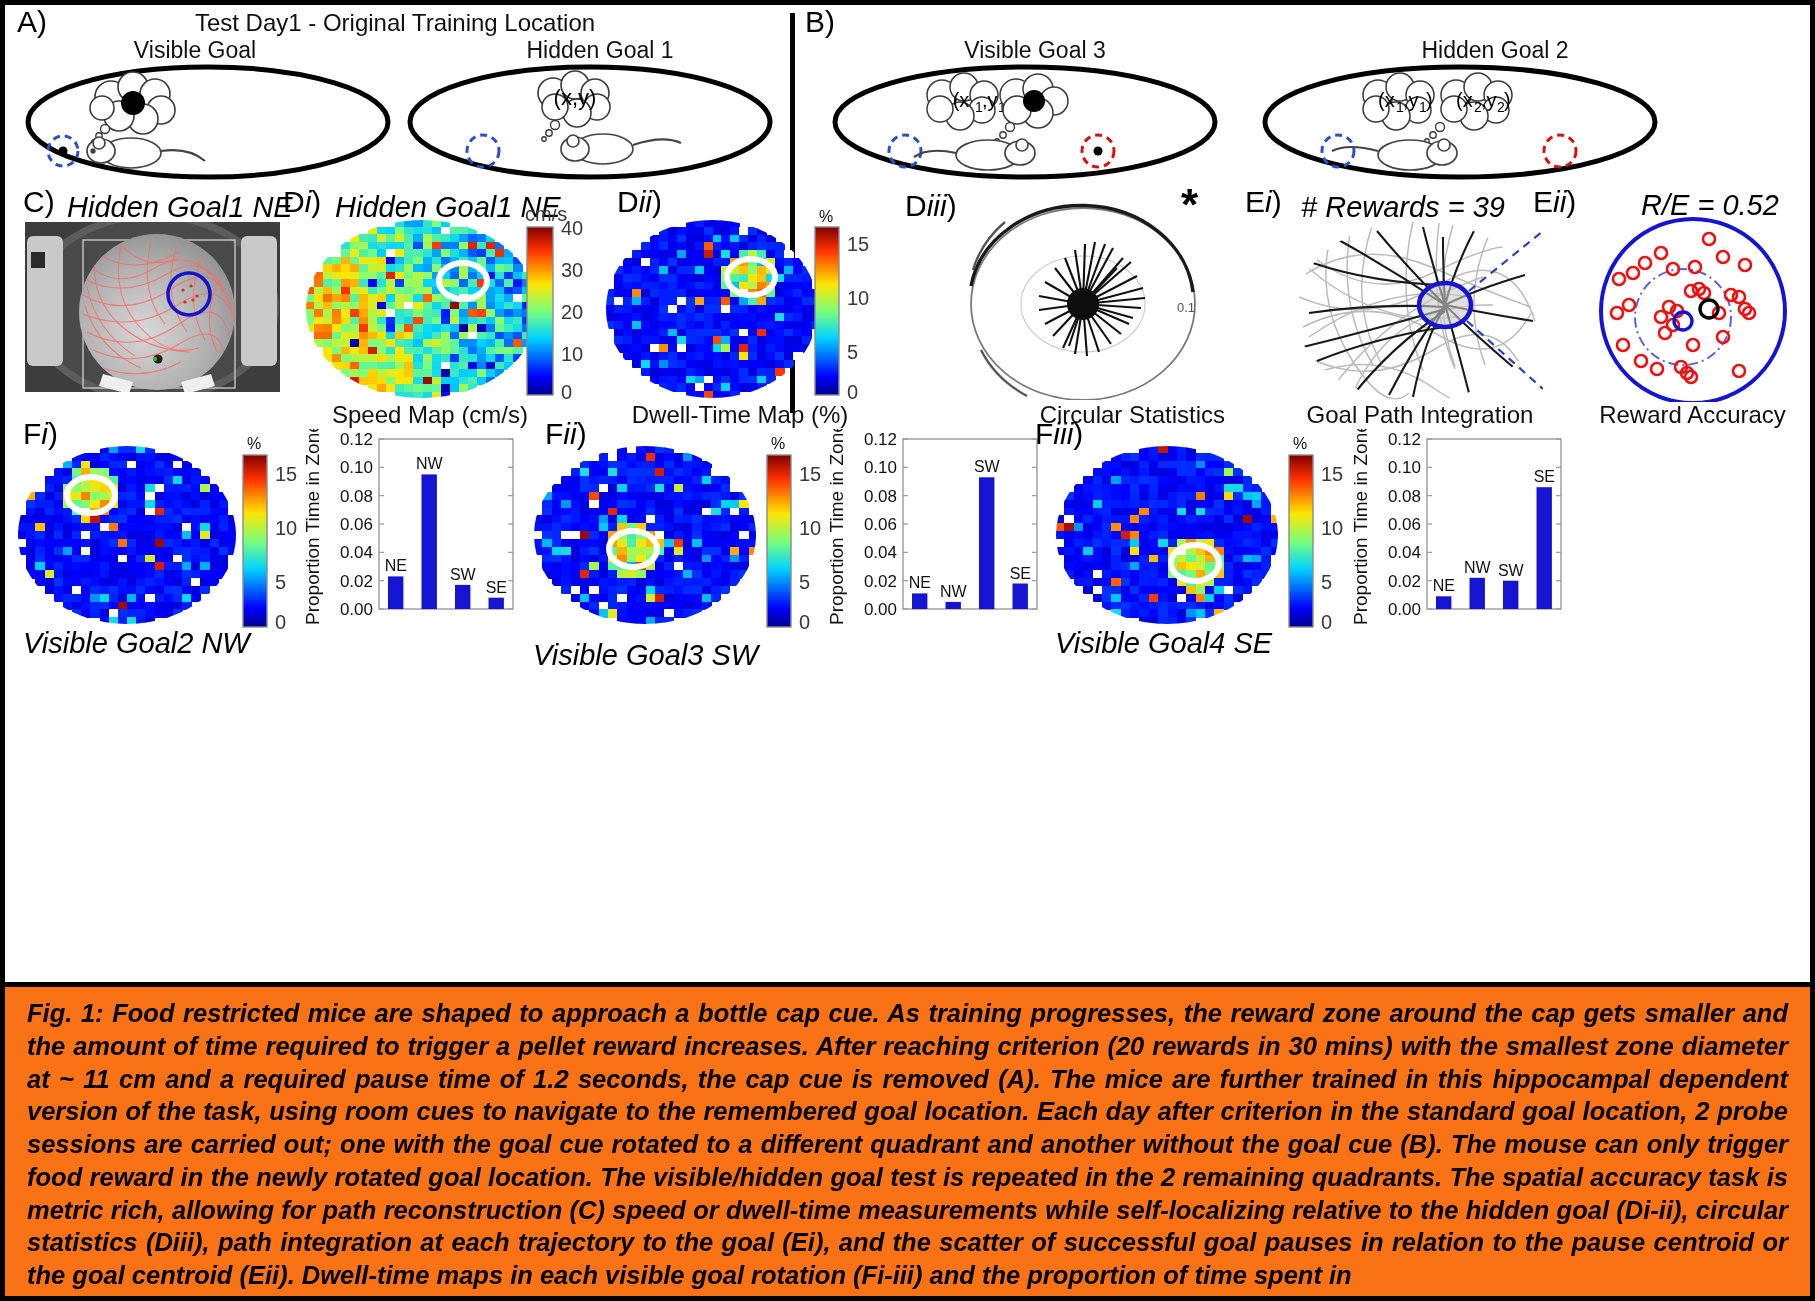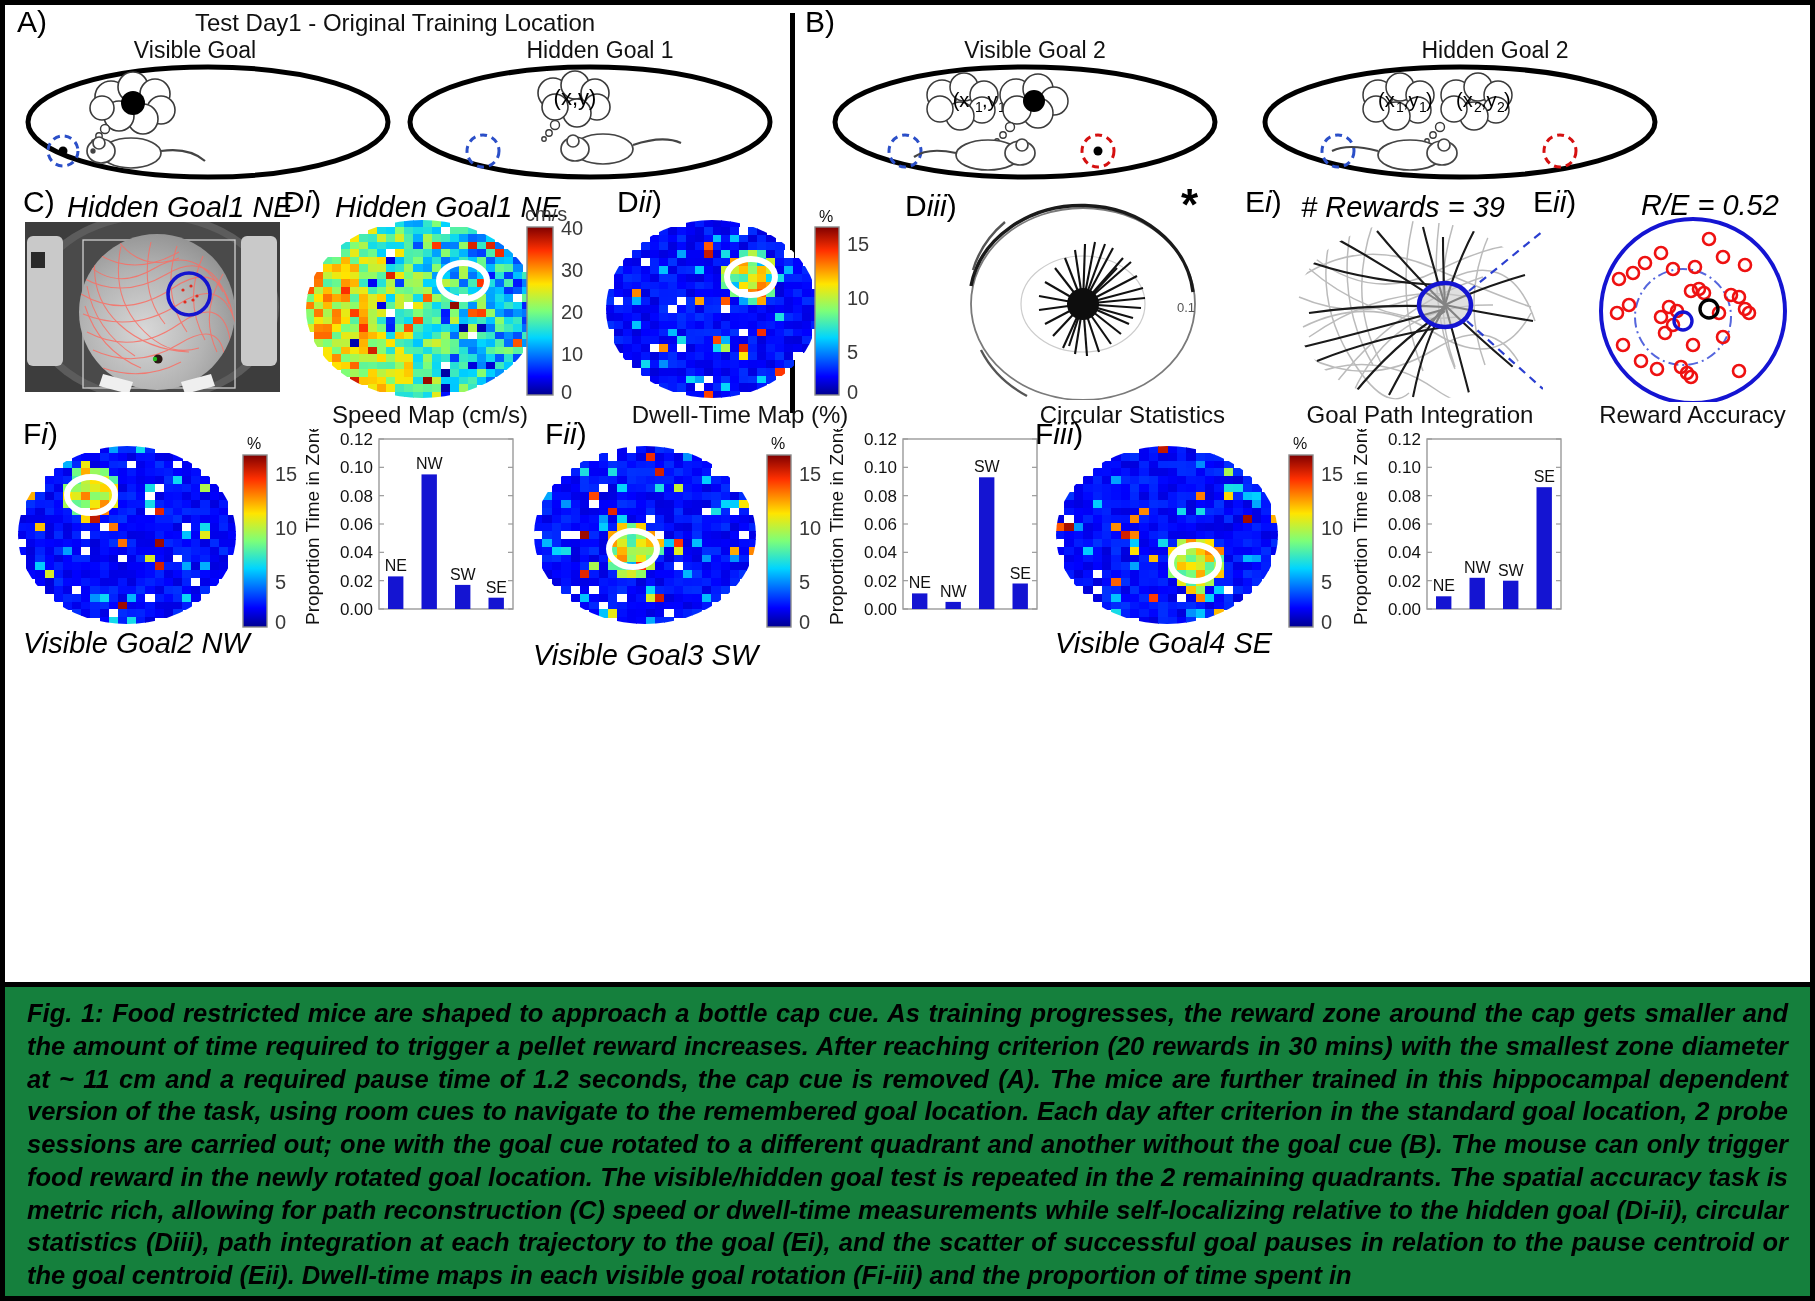--- a/index.html
+++ b/index.html
@@ -7,21 +7,21 @@
   .figure{position:relative;width:1815px;height:1301px;box-sizing:border-box;border:5px solid #000;background:#fff;}
   .abs{position:absolute;}
   .ctr{text-align:center;}
   .panel-letter{font-size:30px;font-weight:400;color:#000;white-space:nowrap;font-family:"Liberation Sans",sans-serif;}
   .ital{font-style:italic;}
   .hdr{font-size:24px;color:#111;white-space:nowrap;}
   .sub{font-size:23px;color:#111;white-space:nowrap;}
   .ital-title{font-style:italic;font-size:29px;white-space:nowrap;color:#000;}
   svg{display:block;}
   .caption{
-     background:#15803d;border-top:5px solid #000;
+     background:#f97316;border-top:5px solid #000;
      font-style:italic;font-weight:bold;font-size:25.5px;line-height:1.285;
      color:#000;text-align:justify;padding:10px 22px 4px 22px;
      font-family:"Liberation Sans",sans-serif;
      hyphens:none;
   }
   .divider{position:absolute;background:#000;}
   .cb-ticklabel{font-size:20px;fill:#3a3a3a;}
   .ylab-rot{font-size:19px;fill:#111;}
 </style>
 </head>
@@ -86,21 +86,21 @@
     <circle cx="78" cy="88" r="16" fill="none" stroke="#2b4fc8" stroke-width="3" stroke-dasharray="7 5"></circle>
     <g fill="#fff" stroke="#444" stroke-width="1.7">
       <ellipse cx="198" cy="86" rx="30" ry="15"></ellipse>
       <ellipse cx="170" cy="86" rx="14" ry="12"></ellipse>
       <circle cx="168" cy="78" r="6"></circle>
       <path d="M228 82 q30 -10 48 -2" fill="none" stroke-width="2.2"></path>
     </g>
   </svg>
 
   <div class="abs panel-letter" style="left:800px;top:0px;">B)</div>
-  <div class="abs sub ctr" style="left:880px;top:32px;width:300px;">Visible Goal 2</div>
+  <div class="abs sub ctr" style="left:880px;top:32px;width:300px;">Visible Goal 3</div>
   <div class="abs sub ctr" style="left:1320px;top:32px;width:340px;">Hidden Goal 2</div>
 
   <svg class="abs" style="left:825px;top:58px;" width="390" height="118" viewBox="0 0 390 118">
     <ellipse cx="195" cy="59" rx="190" ry="55" fill="none" stroke="#000" stroke-width="5"></ellipse>
     <g fill="#fff" stroke="#3a3a3a" stroke-width="1.5">
       <circle cx="112" cy="32" r="15"></circle>
         <circle cx="134" cy="24" r="14"></circle>
         <circle cx="154" cy="32" r="14"></circle>
       <circle cx="152" cy="47" r="13"></circle>
         <circle cx="130" cy="53" r="14"></circle>

